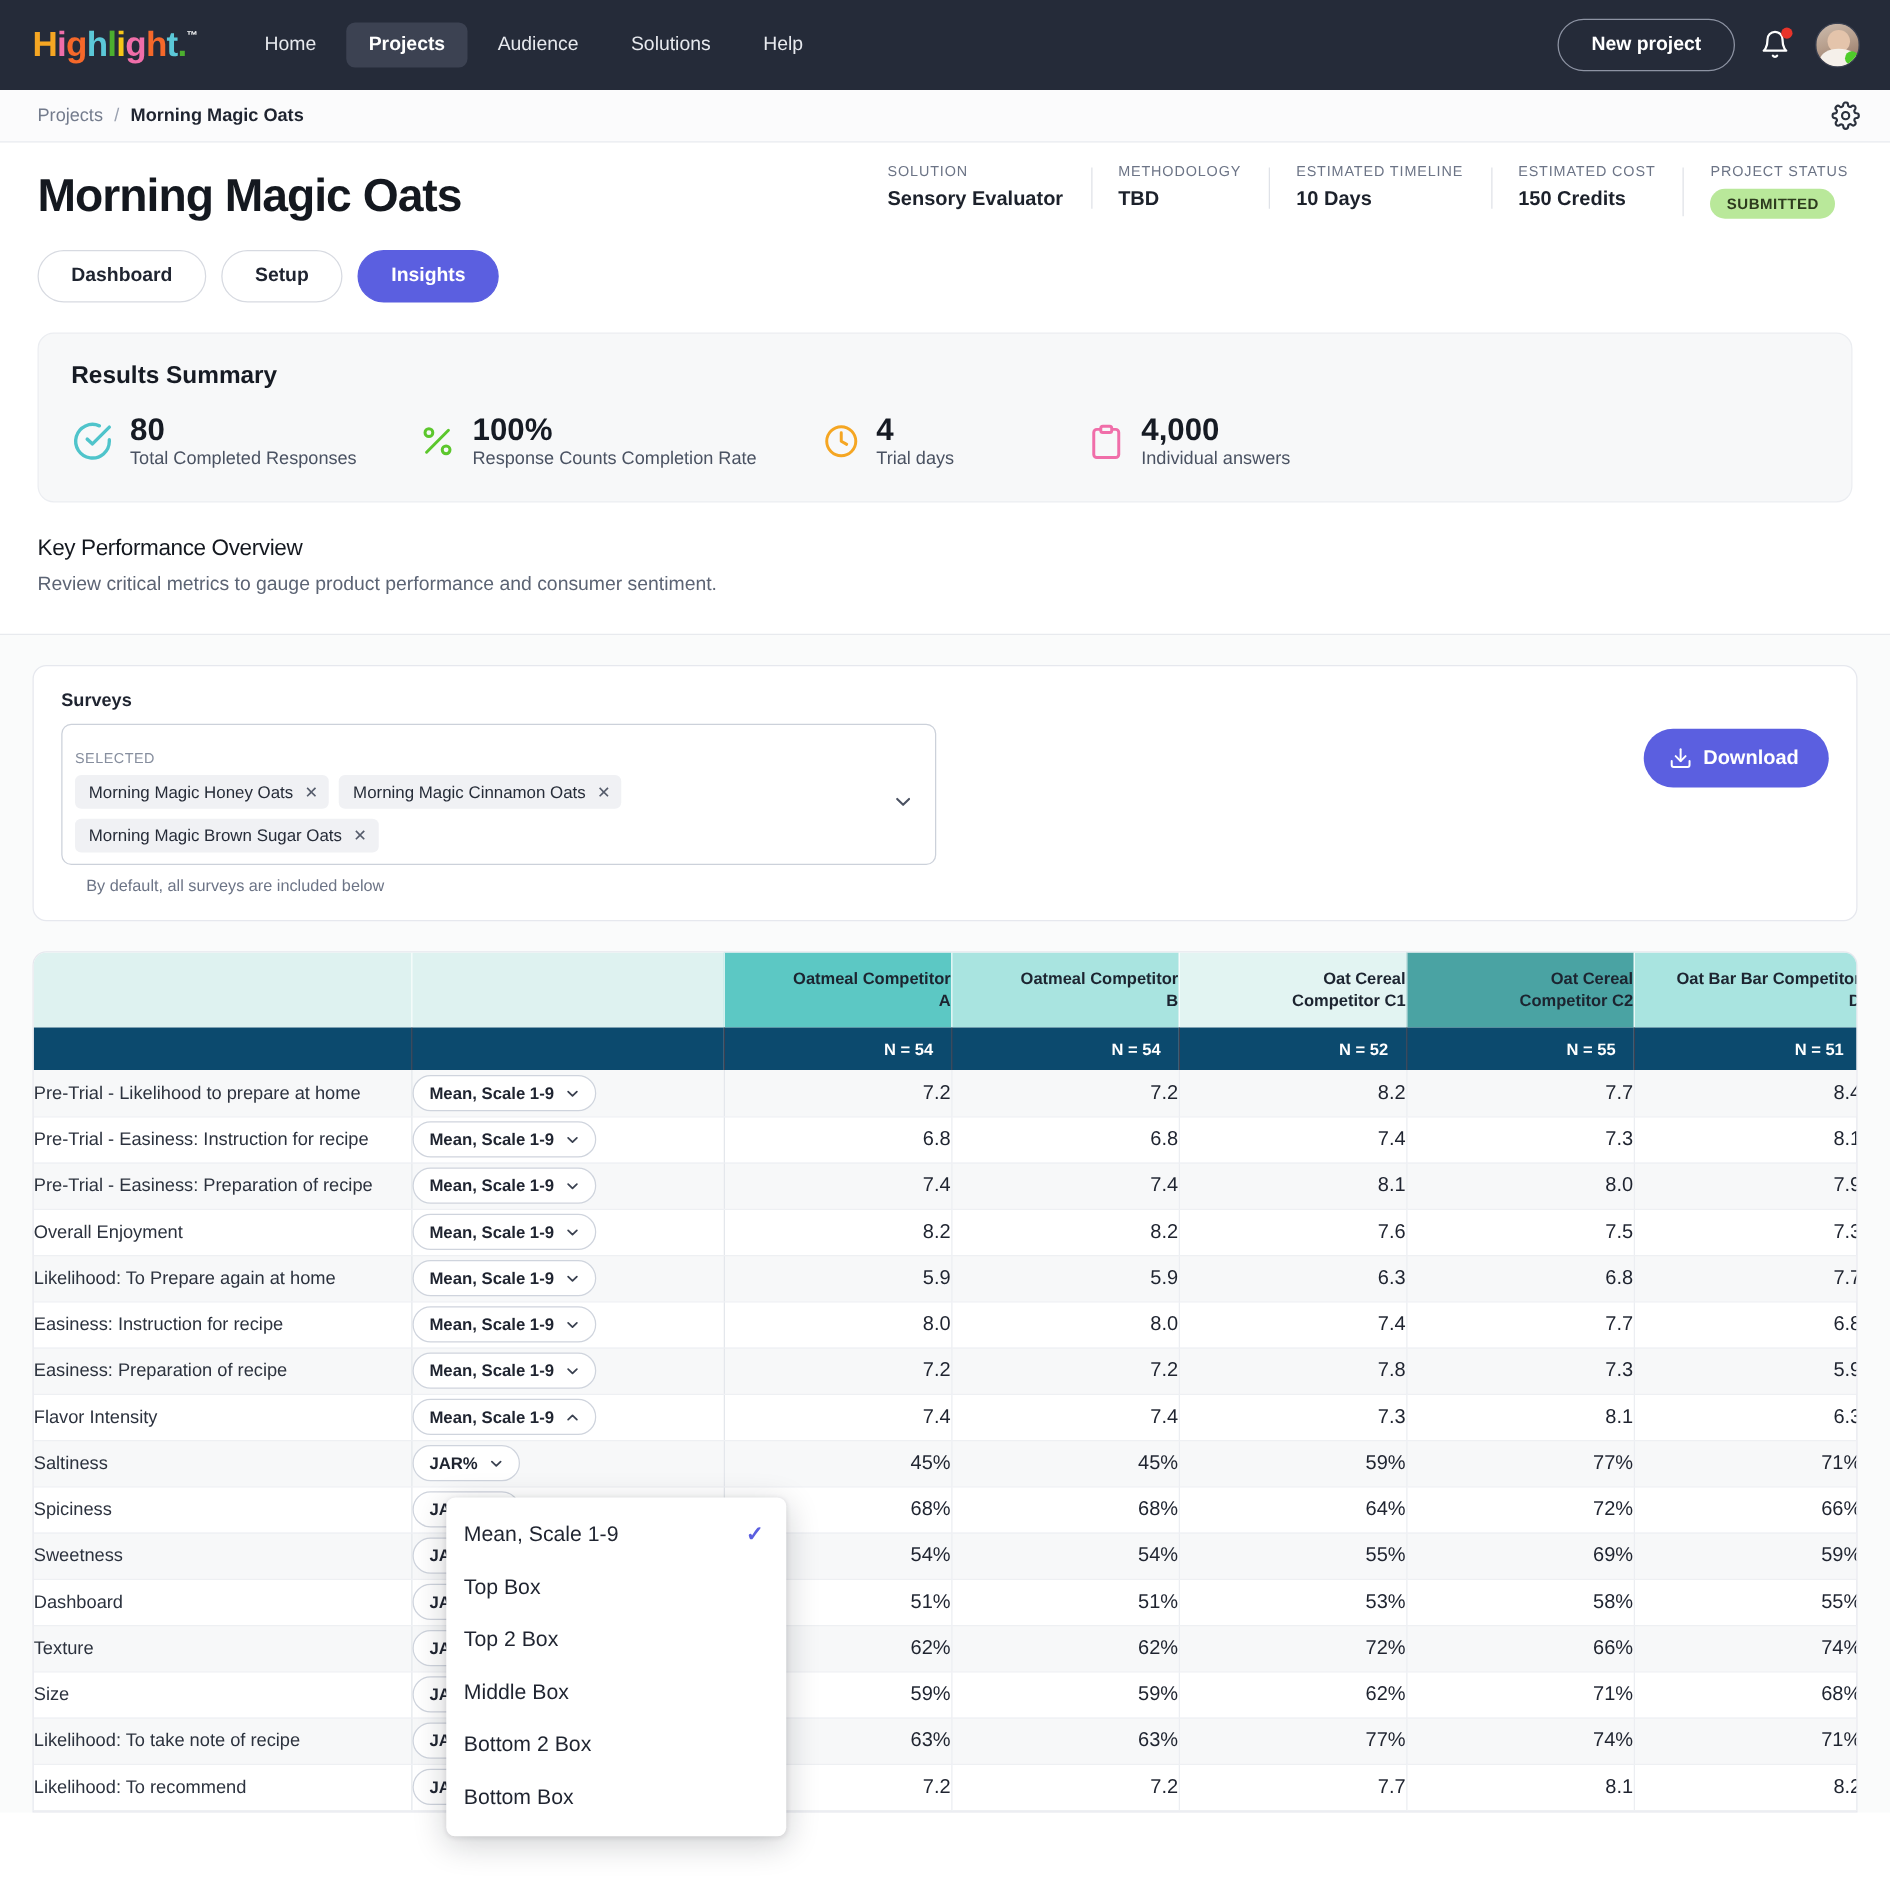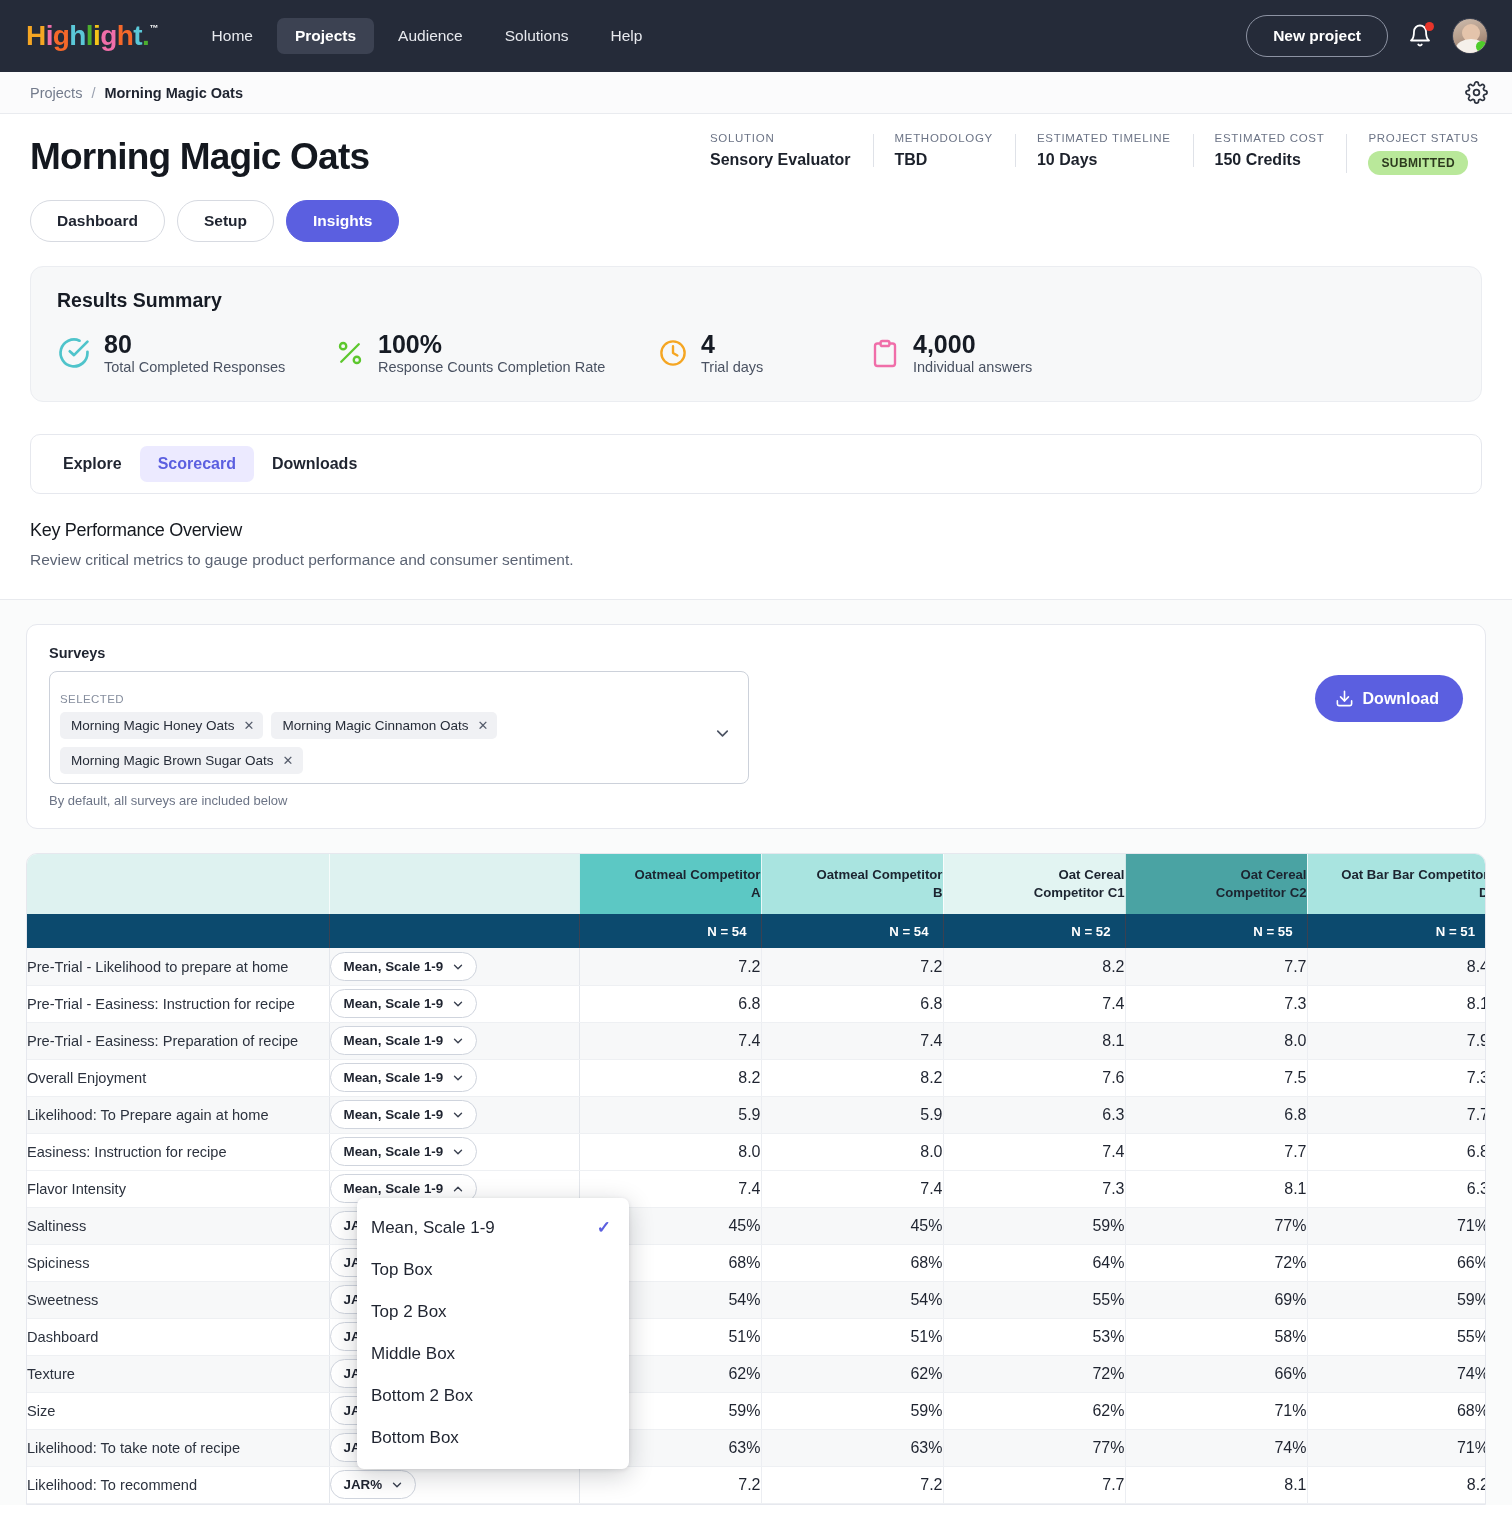--- a/index.html
+++ b/index.html
@@ -166,21 +166,21 @@
   .select-inner { flex: 1; }
   .sel-caption { font-size: 11.5px; color: #868e9e; letter-spacing: 0.4px; margin-bottom: 7px; }
   .chips { display: flex; gap: 8px; flex-wrap: wrap; }
   .chip {
     background: #f0f1f4; border-radius: 5px;
     font-size: 13.5px; color: #262c38;
     padding: 6px 9px 6px 11px; display: flex; align-items: center; gap: 9px;
   }
   .chip-x { color: #555c6b; font-size: 13px; cursor: pointer; }
   .chev-big { color: #4b5262; align-self: center; padding: 0 6px 0 10px; }
-  .surveys-hint { font-size: 13px; color: #6c7486; margin-top: 9px; }
+  .surveys-hint { font-size: 13px; color: #6c7486; margin-top: 9px; margin-left: 20px; }
   .download-btn {
     background: #5b5fe0; color: #fff; border: none;
     border-radius: 26px; font-size: 16px; font-weight: 700;
     padding: 14px 24px 14px 20px; display: flex; align-items: center; gap: 9px;
     cursor: pointer; margin-top: 30px; white-space: nowrap;
   }
 
   
   .table-outer {
     margin: 24px 26px 0 26px; background: #fff;
@@ -371,25 +371,20 @@
             </svg>
           </span>
       <span>
         <div class="stat-num">4,000</div>
         <div class="stat-lbl">Individual answers</div>
       </span>
     </div>
       </div>
   </div>
 
-  <div class="sec-tabs" id="sec-tabs">
-      <div class="sec-tab">Explore</div>
-      <div class="sec-tab active">Scorecard</div>
-      <div class="sec-tab">Downloads</div>
-    </div>
 
   <div class="kpo">
     <div class="kpo-title">Key Performance Overview</div>
     <div class="kpo-sub">Review critical metrics to gauge product performance and consumer sentiment.</div>
   </div>
   <div class="hr-full"></div>
 
   <div class="surveys-wrap">
     <div class="surveys-card">
       <div class="surveys-left">
@@ -578,20 +573,38 @@
                     </svg>
                   </span>
          </span>
        </td>
               <td class="val">8.0</td>
               <td class="val">8.0</td>
               <td class="val">7.4</td>
               <td class="val">7.7</td>
               <td class="val">6.8</td>
             </tr>
+            <tr class="drow alt">
+       <td class="metric">Easiness: Preparation of recipe</td>
+       <td class="statcell">
+         <span class="stat-pill">
+           <span>Mean, Scale 1-9</span>
+           <span>
+                    <svg width="14" height="14" viewBox="0 0 24 24" fill="none" stroke="#3a4150" stroke-width="2.4" stroke-linecap="round" stroke-linejoin="round">
+                      <polyline points="6 9 12 15 18 9"></polyline>
+                    </svg>
+                  </span>
+         </span>
+       </td>
+              <td class="val">7.2</td>
+              <td class="val">7.2</td>
+              <td class="val">7.8</td>
+              <td class="val">7.3</td>
+              <td class="val">5.9</td>
+            </tr>
             <tr class="drow">
        <td class="metric">Flavor Intensity</td>
        <td class="statcell">
          <span class="stat-pill">
            <span>Mean, Scale 1-9</span>
            <span>
                     <svg width="14" height="14" viewBox="0 0 24 24" fill="none" stroke="#3a4150" stroke-width="2.4" stroke-linecap="round" stroke-linejoin="round">
                       <polyline points="18 15 12 9 6 15"></polyline>
                     </svg>
                   </span>

